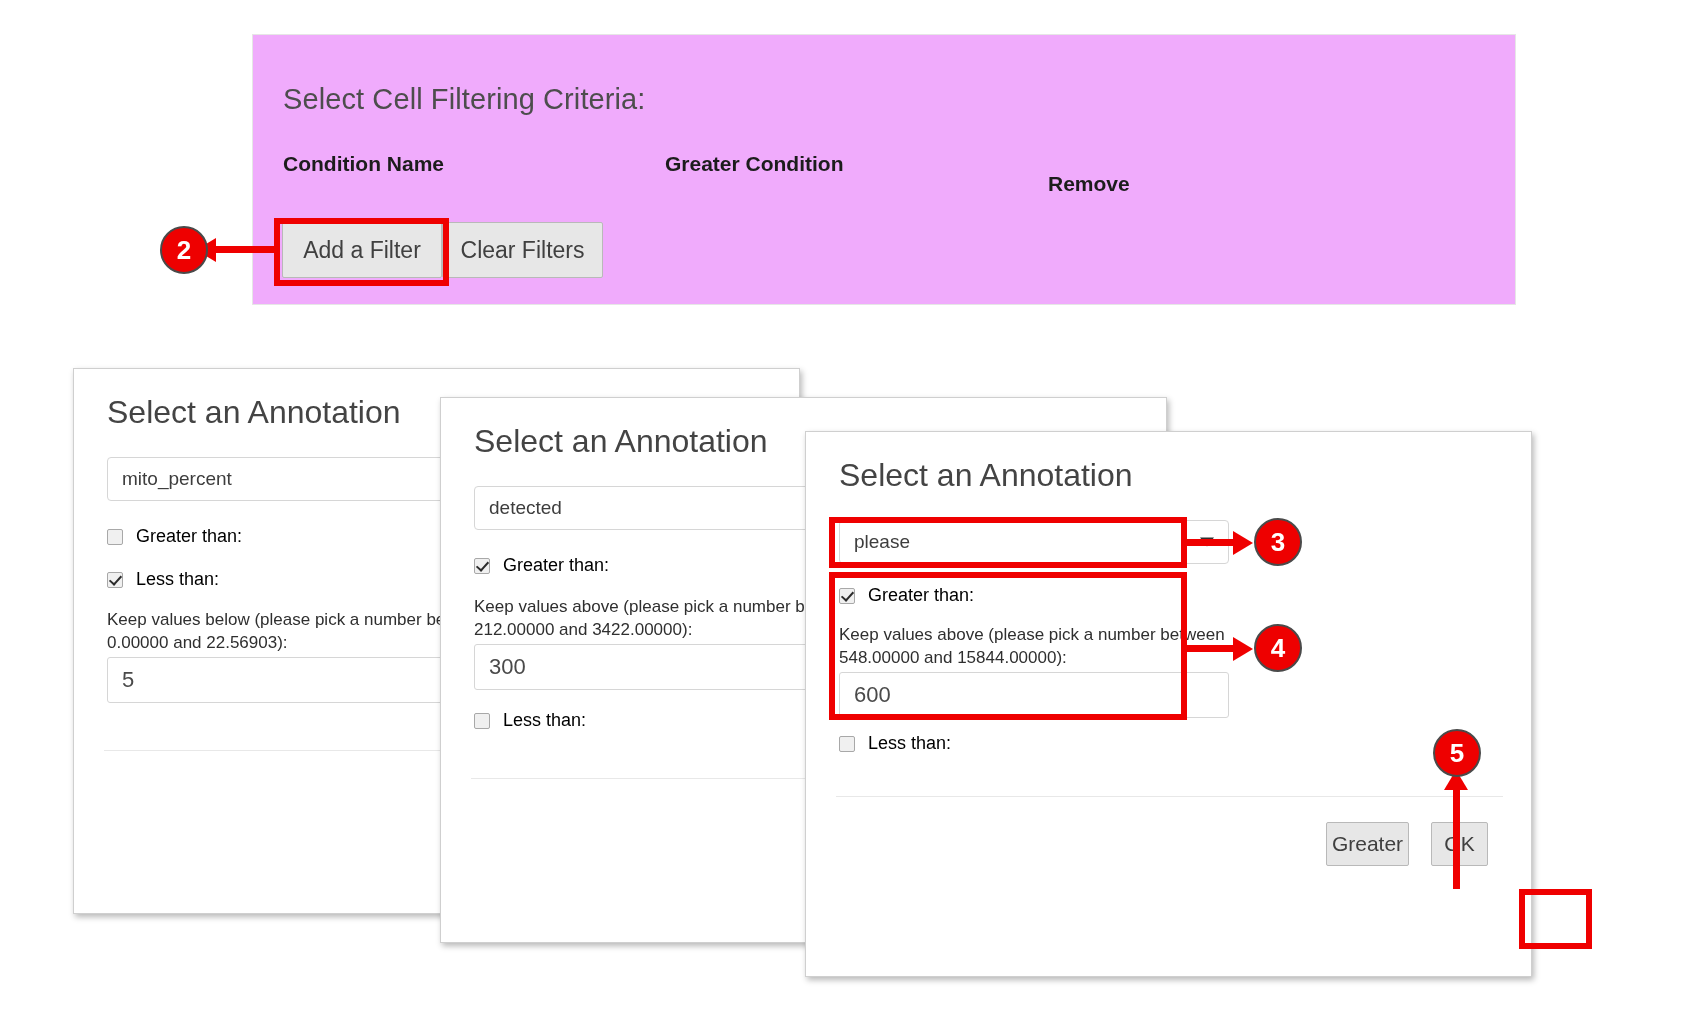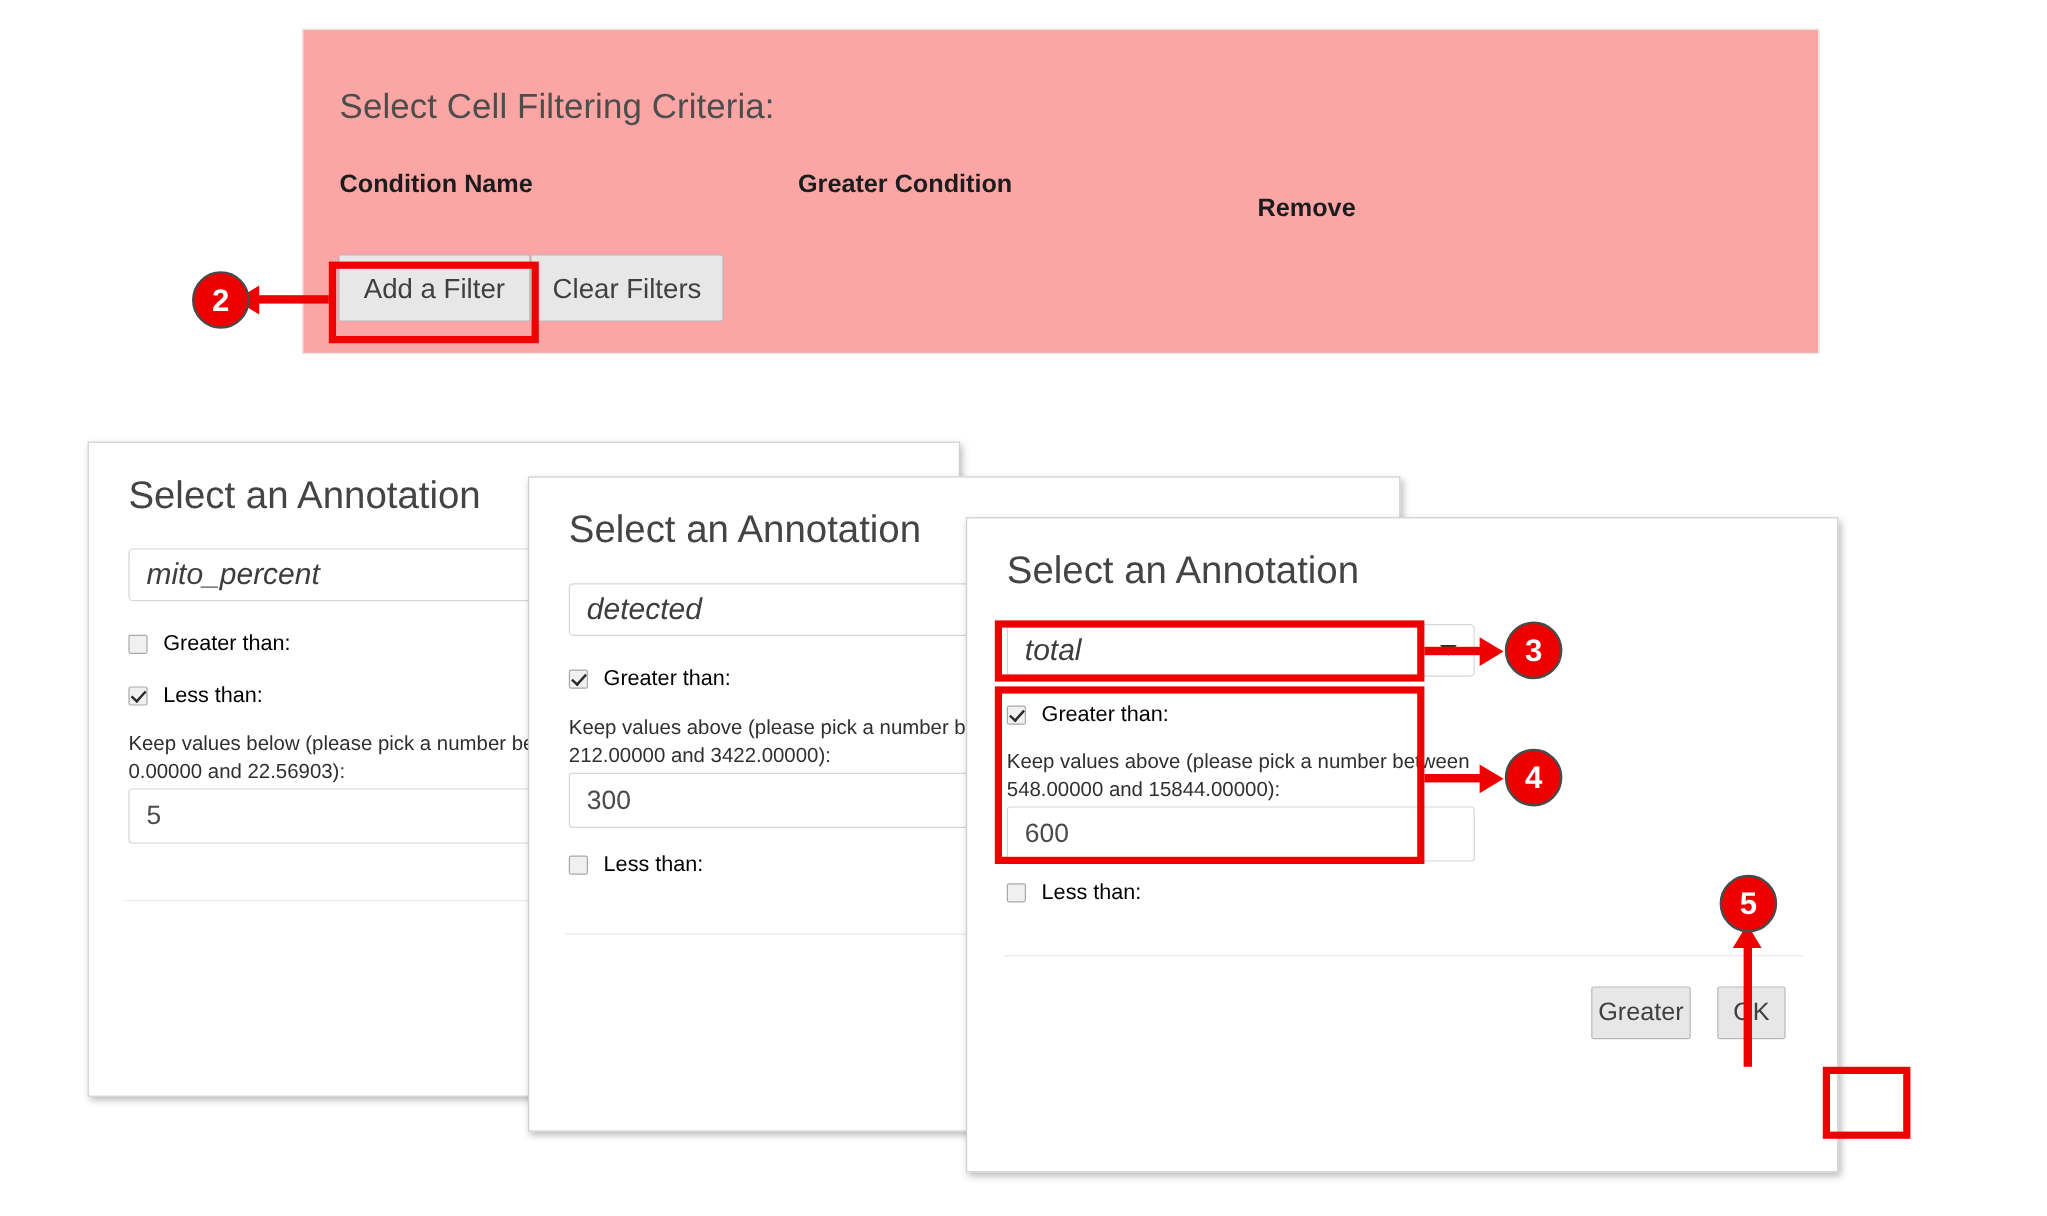--- a/index.html
+++ b/index.html
@@ -13,24 +13,24 @@
     position: relative;
     overflow: hidden;
     font-family: "Liberation Sans", sans-serif;
     -webkit-font-smoothing: antialiased;
   }
 
   
   #filter-panel {
     position: absolute;
     left: 252px;
-    top: 24px;
+    top: 34px;
     width: 1264px;
     height: 271px;
-    background: #fca5a5;
+    background: #f0abfc;
     border: 1px solid #e6e6e6;
     box-sizing: border-box;
   }
   #filter-panel-title {
     position: absolute;
     left: 30px;
     top: 48px;
     font-size: 29px;
     color: #4d4d4d;
     font-weight: 400;
@@ -108,24 +108,23 @@
     height: 44px;
     border: 1px solid #d6d6d6;
     border-radius: 4px;
     background: #fff;
     box-sizing: border-box;
     display: flex;
     align-items: center;
   }
   .select-value {
     padding-left: 14px;
-    font-size: 25px;
+    font-size: 19px;
     color: #3d3d3d;
     white-space: nowrap;
-    font-style: italic;
   }
   .select-caret {
     position: absolute;
     right: 14px;
     top: 50%;
     transform: translateY(-50%);
     width: 0; height: 0;
     border-left: 7px solid transparent;
     border-right: 7px solid transparent;
     border-top: 9px solid #303030;
@@ -377,21 +376,21 @@
     <span class="chk-label">Less than:</span>
   </div>
 
   <div class="hr-sep" id="d2-sep"></div>
 </div>
 
 <div class="dialog" id="dialog-3">
   <div class="dialog-title">Select an Annotation</div>
 
   <div class="select-box" id="d3-select">
-    <span class="select-value">total</span>
+    <span class="select-value">please</span>
     <span class="select-caret"></span>
   </div>
 
   <div class="chk-row" id="d3-gt">
     <span class="chk checked"></span>
     <span class="chk-label">Greater than:</span>
   </div>
 
   <div class="hint-text" id="d3-hint">Keep values above (please pick a number between 548.00000 and 15844.00000):</div>
 

